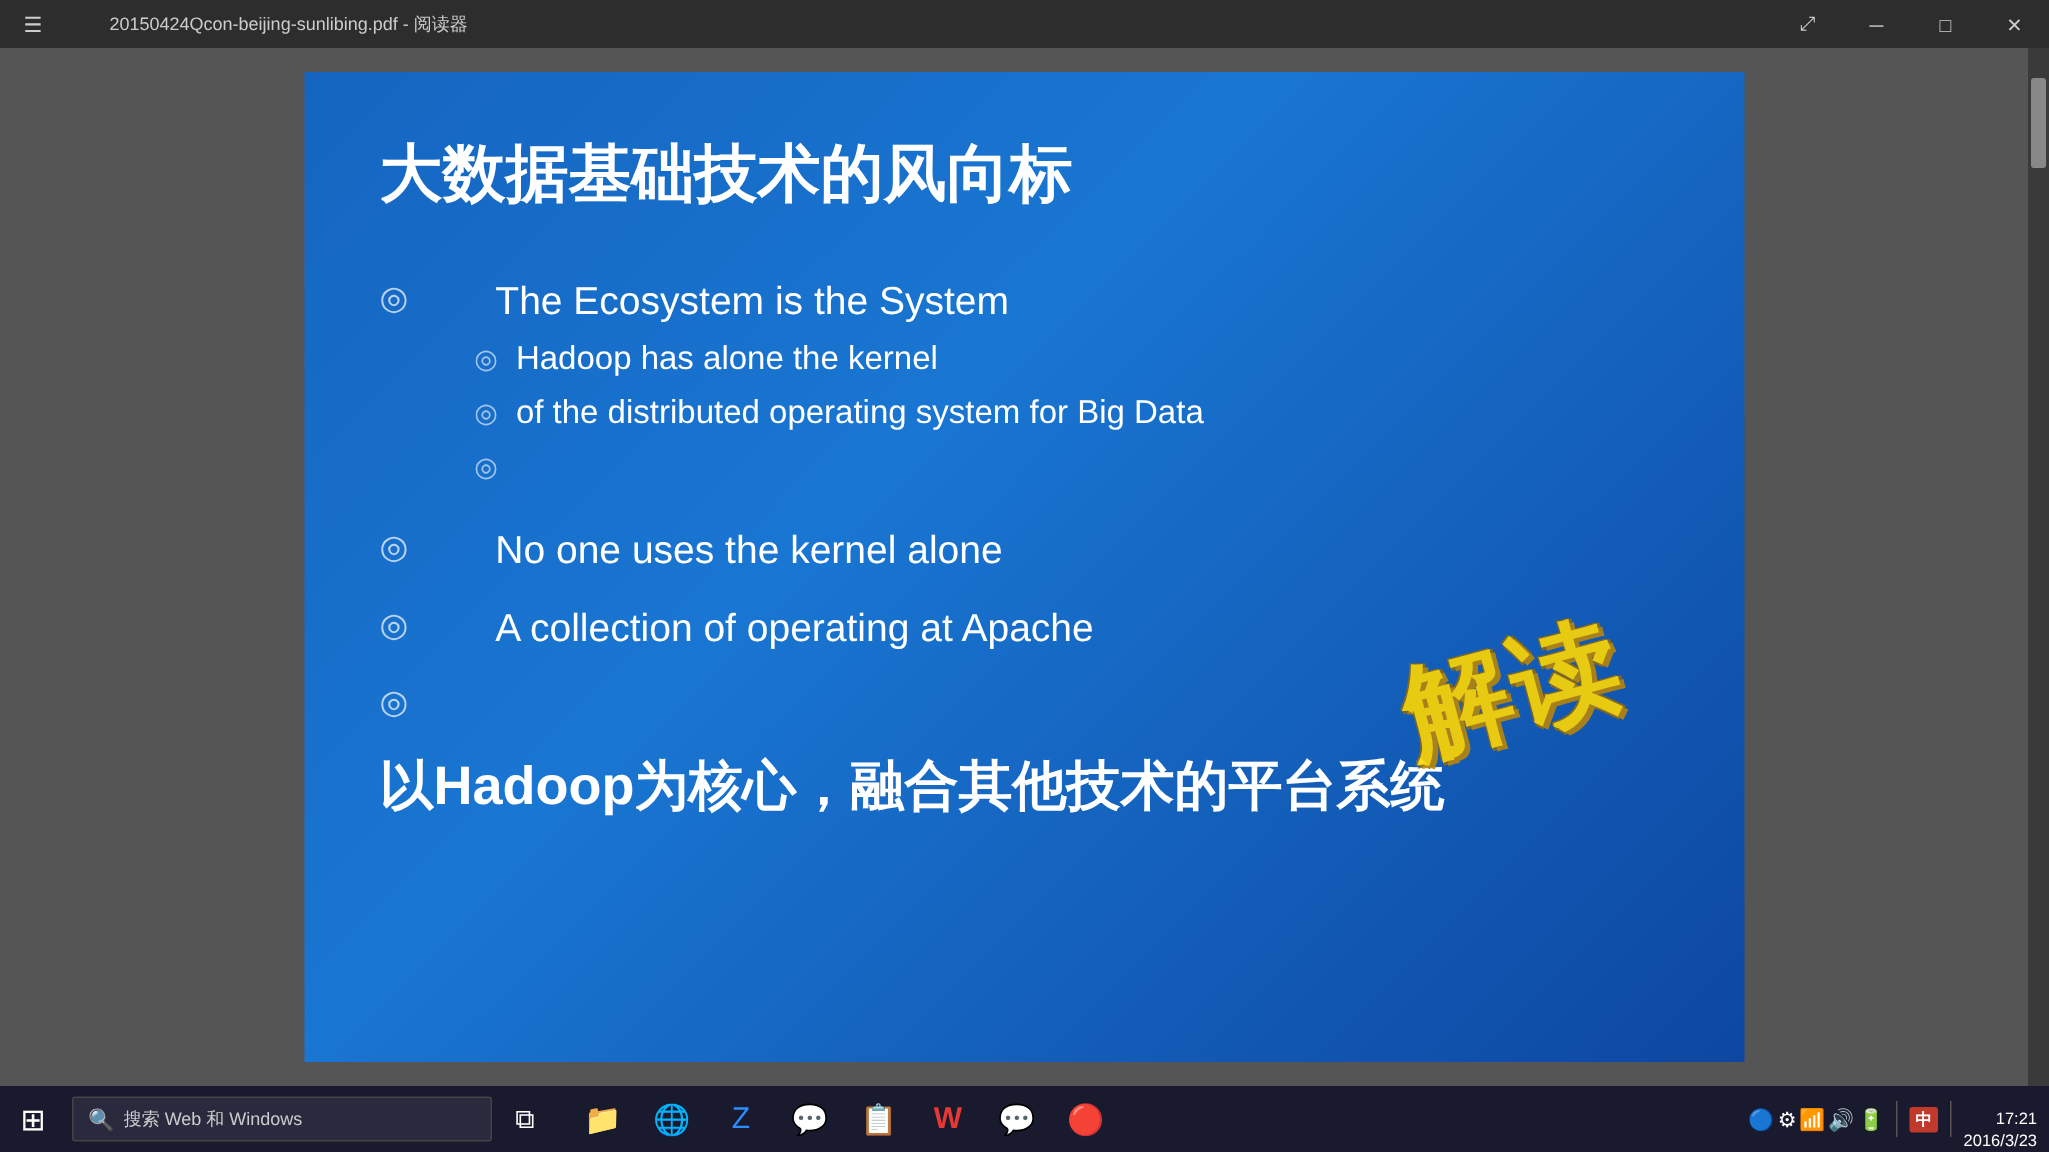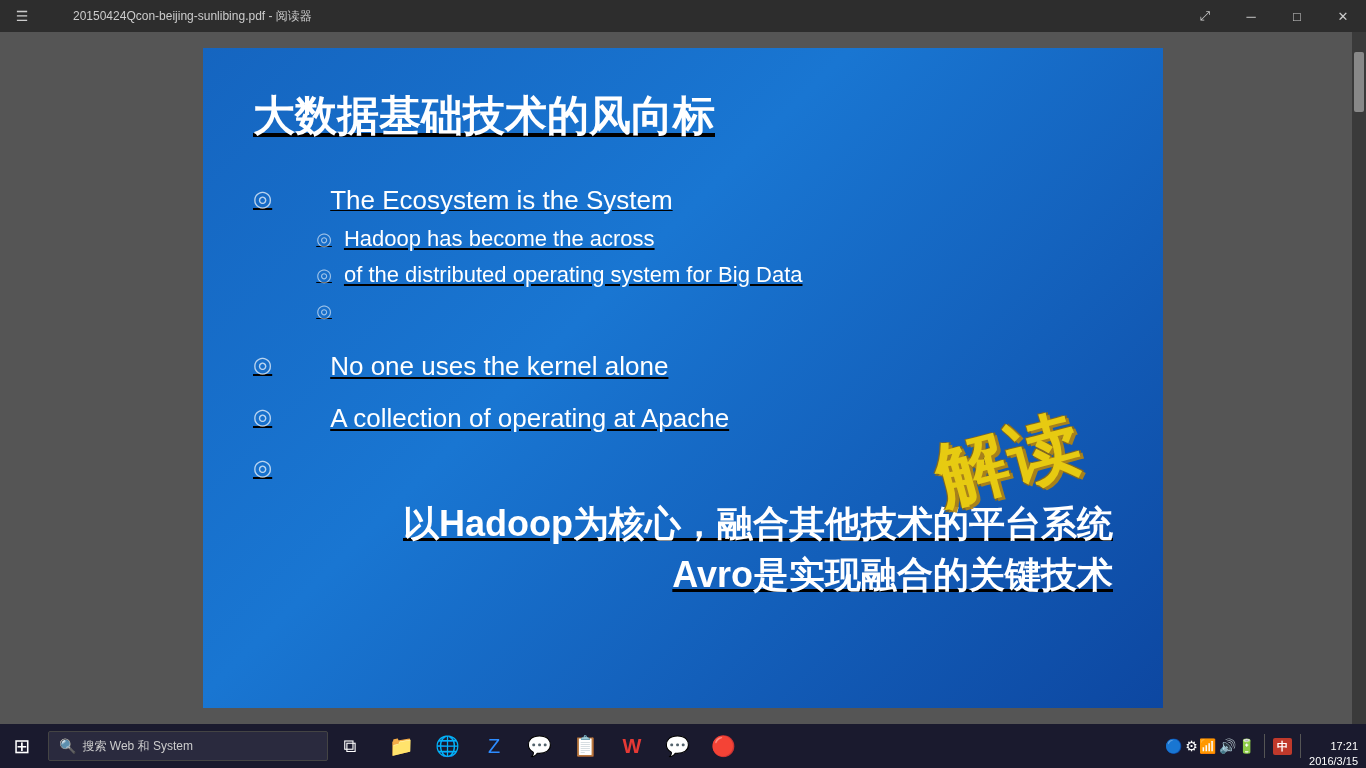--- a/index.html
+++ b/index.html
@@ -169,21 +169,20 @@
       position: relative;
     }
 
     .slide {
       width: 100%;
       height: 100%;
       background: linear-gradient(135deg, #1565c0 0%, #1976d2 40%, #0d47a1 100%);
       padding: 40px 50px 40px 50px;
       position: relative;
       overflow: hidden;
-      text-decoration: underline;
     }
 
     .slide-title {
       color: white;
       font-size: 42px;
       font-weight: bold;
       margin-bottom: 40px;
       font-family: 'Microsoft YaHei', 'SimHei', sans-serif;
     }
 
@@ -236,21 +235,20 @@
       margin-top: 2px;
     }
 
     .sub-bullet-text {
       color: white;
       font-size: 22px;
       font-weight: 300;
     }
 
     .chinese-text-block {
-      text-align: right;
     }
 
     .chinese-text-line {
       color: white;
       font-size: 36px;
       font-family: 'Microsoft YaHei', 'SimHei', sans-serif;
       font-weight: bold;
       line-height: 1.4;
     }
 
@@ -314,21 +312,21 @@
 
       <ul class="bullet-list">
 
         <li class="bullet-item">
           <span class="bullet-icon">◎</span>
           <div>
             <span class="bullet-text">The Ecosystem is the System</span>
             <ul class="sub-bullet-list">
               <li class="sub-bullet-item">
                 <span class="sub-bullet-icon">◎</span>
-                <span class="sub-bullet-text">Hadoop has become the across</span>
+                <span class="sub-bullet-text">Hadoop has alone the kernel</span>
               </li>
               <li class="sub-bullet-item">
                 <span class="sub-bullet-icon">◎</span>
                 <span class="sub-bullet-text">of the distributed operating system for Big Data</span>
               </li>
               <li class="sub-bullet-item">
                 <span class="sub-bullet-icon">◎</span>
               </li>
             </ul>
           </div>
@@ -344,41 +342,40 @@
           <span class="bullet-text">A collection of operating at Apache</span>
         </li>
 
         <li class="bullet-item">
           <span class="bullet-icon">◎</span>
         </li>
       </ul>
 
       <div class="chinese-text-block">
         <div class="chinese-text-line">以Hadoop为核心，融合其他技术的平台系统</div>
-        <div class="chinese-text-line">Avro是实现融合的关键技术</div>
       </div>
 
       <div class="watermark">解读</div>
     </div>
   </div>
 
   <div class="scrollbar-right">
     <div class="scrollbar-thumb"></div>
   </div>
 </div>
 
 <div class="taskbar">
 
   <div class="taskbar-icon-item">
     <span style="color:white; font-size:20px;">⊞</span>
   </div>
 
   <div class="taskbar-search">
     <span style="margin-right:6px; font-size:14px;">🔍</span>
-    <span>搜索 Web 和 System</span>
+    <span>搜索 Web 和 Windows</span>
   </div>
 
   <div class="taskbar-icon-item">
     <span style="color:white; font-size:18px;">⧉</span>
   </div>
 
   <div class="taskbar-icons">
     <div class="taskbar-icon-item">
       <span style="font-size:20px;">📁</span>
     </div>
@@ -411,16 +408,16 @@
       <span style="font-size:14px;">⚙</span>
       <span style="font-size:14px;">📶</span>
       <span style="font-size:14px;">🔊</span>
       <span style="font-size:14px;">🔋</span>
     </div>
     <div class="taskbar-divider"></div>
     <span class="input-method-indicator">中</span>
     <div class="taskbar-divider"></div>
     <div class="taskbar-clock">
       <div>17:21</div>
-      <div>2016/3/15</div>
+      <div>2016/3/23</div>
     </div>
   </div>
 </div>
 
 </body></html>

